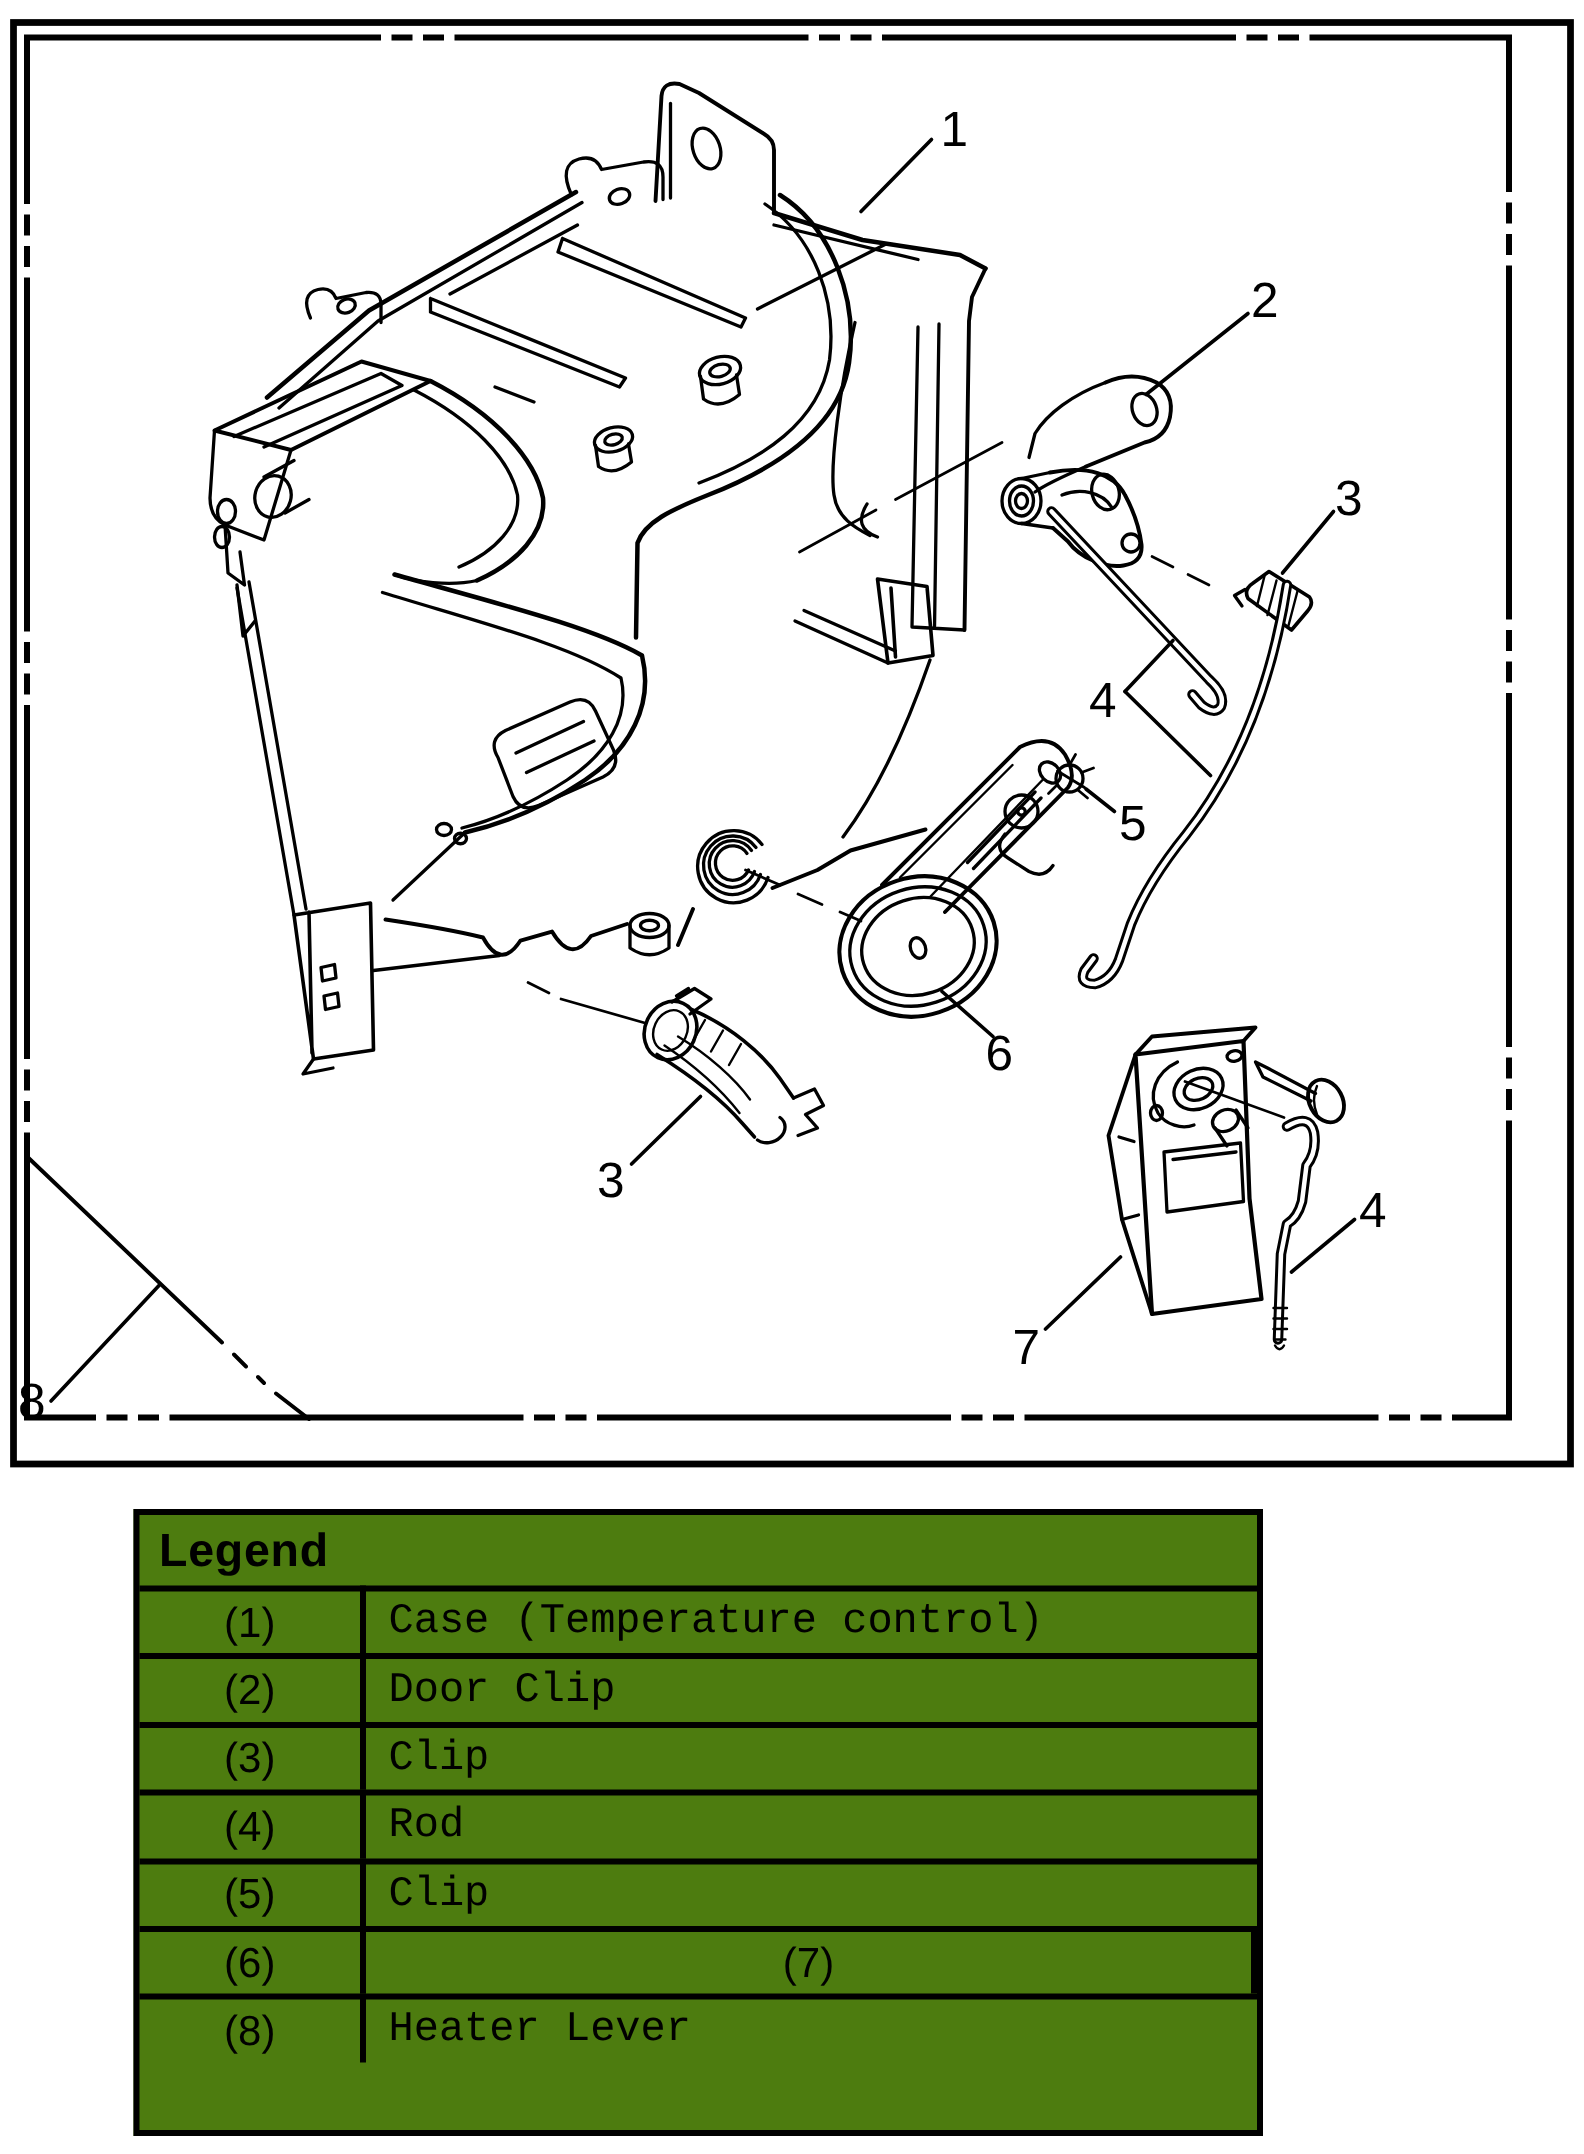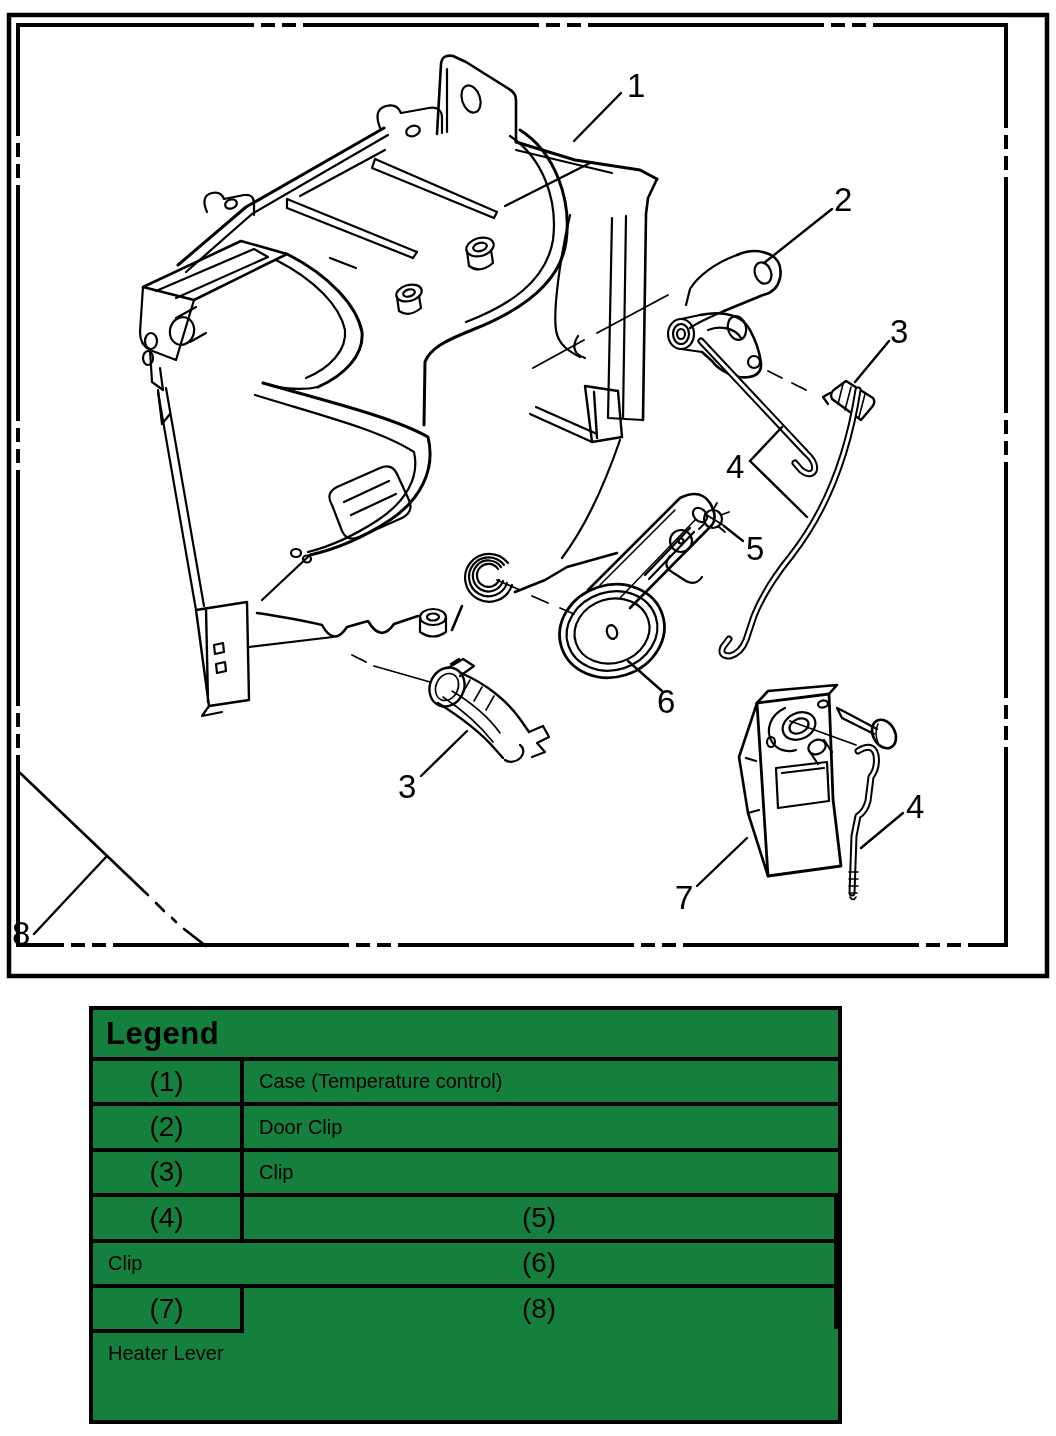--- a/index.html
+++ b/index.html
@@ -1,28 +1,28 @@
 <!DOCTYPE html>
 <html><head>
 <meta charset="utf-8">
 <style>
   html,body{margin:0;padding:0;background:#fff;}
   .canvas{position:relative;width:1056px;height:1436px;background:#fff;
           font-family:"Liberation Sans",sans-serif;color:#000;overflow:hidden;}
   svg{position:absolute;left:0;top:0;}
   svg text{font-family:"Liberation Sans",sans-serif;font-size:33px;fill:#000;}
   .legend{position:absolute;left:89px;top:1006px;width:753px;height:418px;
-          border:4px solid #000;box-sizing:border-box;background:#15803d;
+          border:4px solid #000;box-sizing:border-box;background:#4d7c0f;
           display:grid;grid-template-columns:151px 1fr;grid-template-rows:47px repeat(8,1fr);}
   .legend-header{grid-column:1/3;display:flex;align-items:center;
           font-weight:bold;font-size:31px;padding-left:13px;letter-spacing:0.5px;}
   .lg-num{border-top:4px solid #000;border-right:4px solid #000;
           display:flex;align-items:center;justify-content:center;font-size:28px;}
   .lg-label{border-top:4px solid #000;display:flex;align-items:center;
-          padding-left:15px;font-size:20px;}
+          padding-left:15px;font-size:28px;font-family:Liberation Mono, monospace;}
 </style>
 </head>
 <body>
 
 <div class="canvas">
 
 <svg width="1056" height="1436" viewBox="0 0 1056 1436">
 
   <rect x="9" y="15" width="1038" height="961" fill="none" stroke="#000" stroke-width="4.5"></rect>
 
@@ -265,20 +265,21 @@
   <div class="lg-num">(1)</div>
   <div class="lg-label">Case (Temperature control)</div>
 
   <div class="lg-num">(2)</div>
   <div class="lg-label">Door Clip</div>
 
   <div class="lg-num">(3)</div>
   <div class="lg-label">Clip</div>
 
   <div class="lg-num">(4)</div>
+  <div class="lg-label">Rod</div>
 
   <div class="lg-num">(5)</div>
   <div class="lg-label">Clip</div>
 
   <div class="lg-num">(6)</div>
 
   <div class="lg-num">(7)</div>
 
   <div class="lg-num">(8)</div>
   <div class="lg-label">Heater Lever</div>

